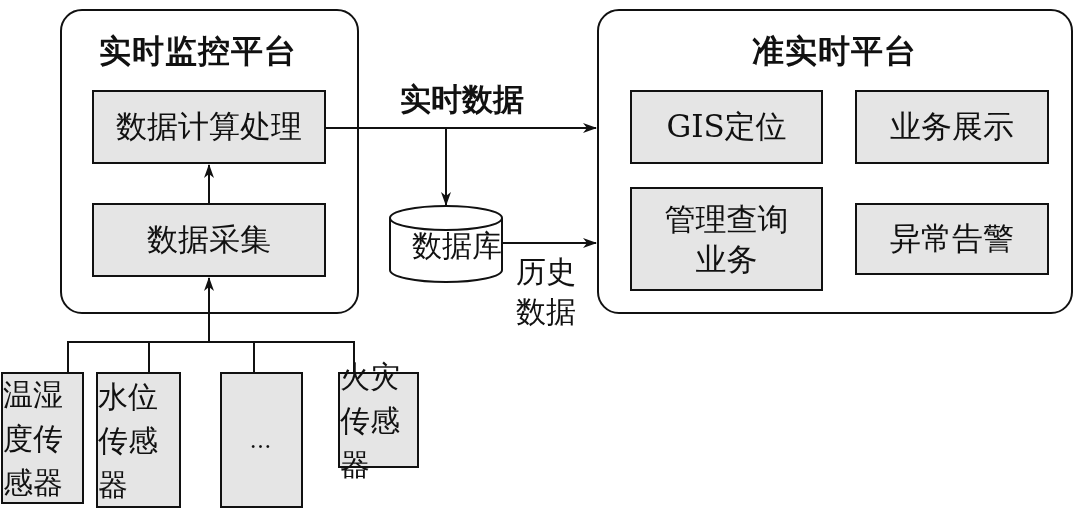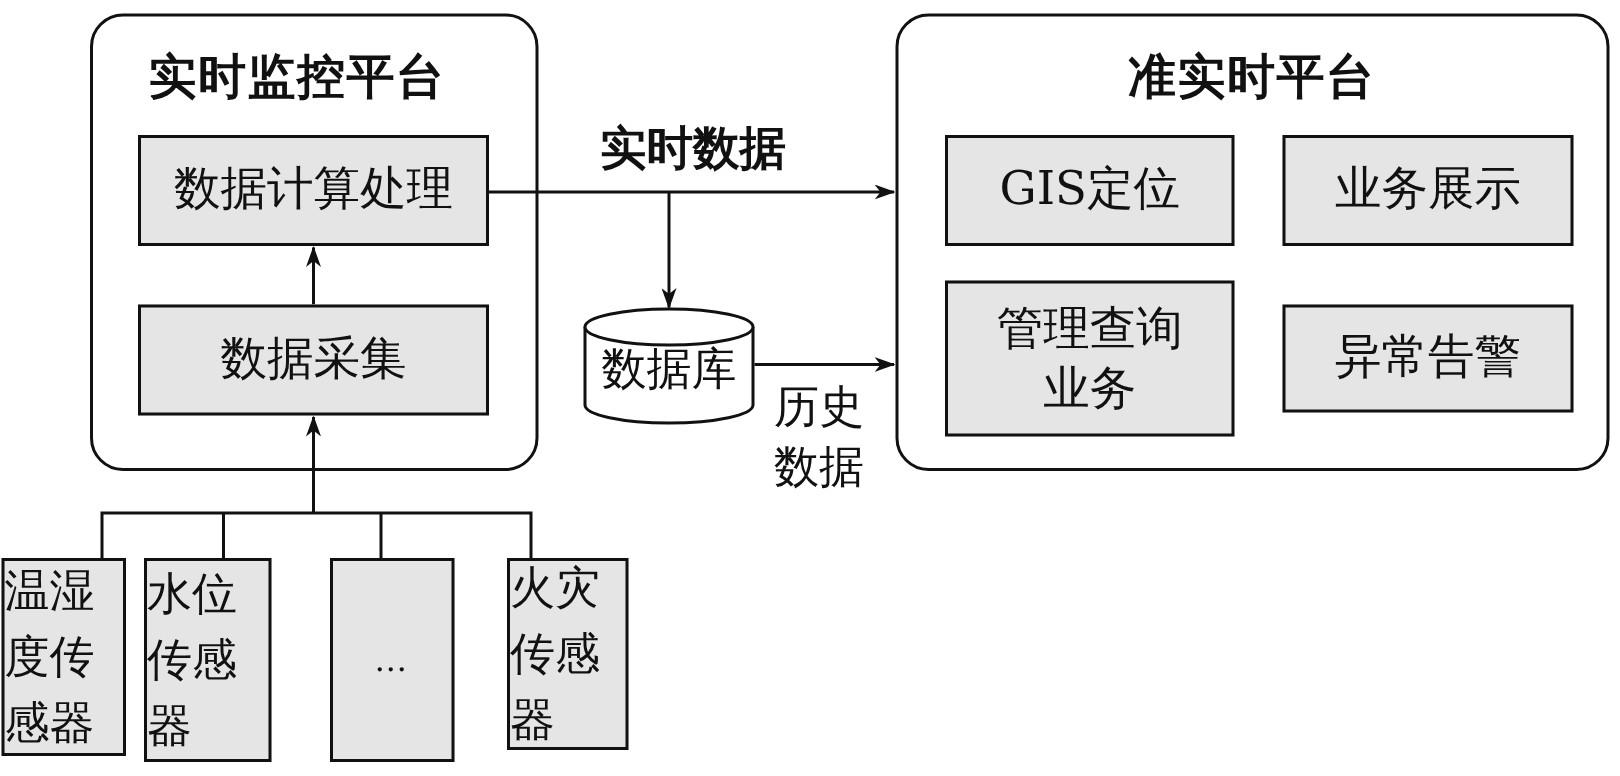--- a/index.html
+++ b/index.html
@@ -6,21 +6,21 @@
   body { width:1080px; height:517px; position:relative; overflow:hidden;
          font-family:"DejaVu Serif","Liberation Serif",serif; color:#111; }
   .box { position:absolute; border:2px solid #111; box-sizing:border-box; background:#e5e5e5;
          display:flex; align-items:center; justify-content:center; text-align:center; }
   .outer { position:absolute; border:2px solid #111; border-radius:22px; box-sizing:border-box; }
   .title { position:absolute; font-weight:bold; font-size:32px; letter-spacing:1px; }
   .lbl { font-size:31px; line-height:1.2; }
   .sensor { font-size:30px; line-height:44px; padding-top:2px; align-items:flex-start; }
   svg#wires { position:absolute; left:0; top:0; }
   .edge-label { position:absolute; font-size:30px; line-height:38px;text-align:right; }
-  .cyl-text { position:absolute; font-size:30px; text-align:center; }
+  .cyl-text { position:absolute; font-size:30px; text-align:right; }
 </style>
 </head>
 <body>
 
 <svg id="wires" width="1080" height="517" viewBox="0 0 1080 517">
   <defs>
     <marker id="arr" markerWidth="14" markerHeight="10" refX="13" refY="5" orient="auto" markerUnits="userSpaceOnUse">
       <path d="M0,0 L14,5 L0,10 L4,5 Z" fill="#111"></path>
     </marker>
   </defs>
@@ -68,17 +68,17 @@
   <span>感器</span>
 </div>
 <div class="box sensor" style="left:96px;top:372px;width:85px;height:136px;flex-direction:column;justify-content:center;">
   <span>水位</span>
   <span>传感</span>
   <span>器</span>
 </div>
 <div class="box sensor" style="left:220px;top:372px;width:83px;height:136px;align-items:center;">
   <span style="font-size:22px;letter-spacing:2px;">…</span>
 </div>
-<div class="box sensor" style="left:338px;top:372px;width:81px;height:128px;flex-direction:column;justify-content:center;">
+<div class="box sensor" style="left:338px;top:372px;width:81px;height:96px;flex-direction:column;justify-content:center;">
   <span>火灾</span>
   <span>传感</span>
   <span>器</span>
 </div>
 
 </body></html>

